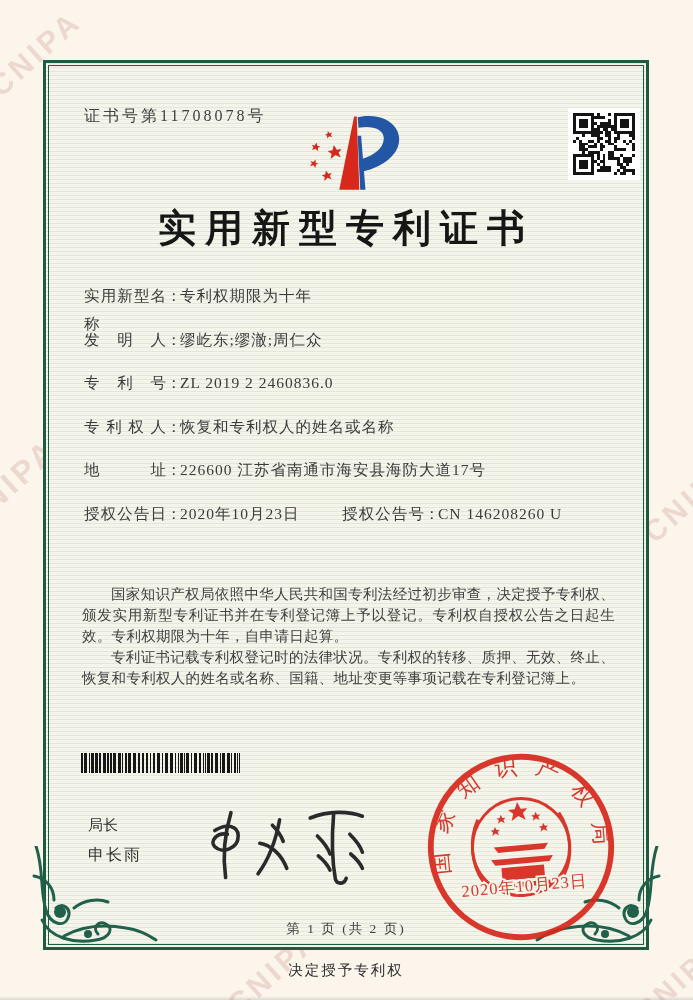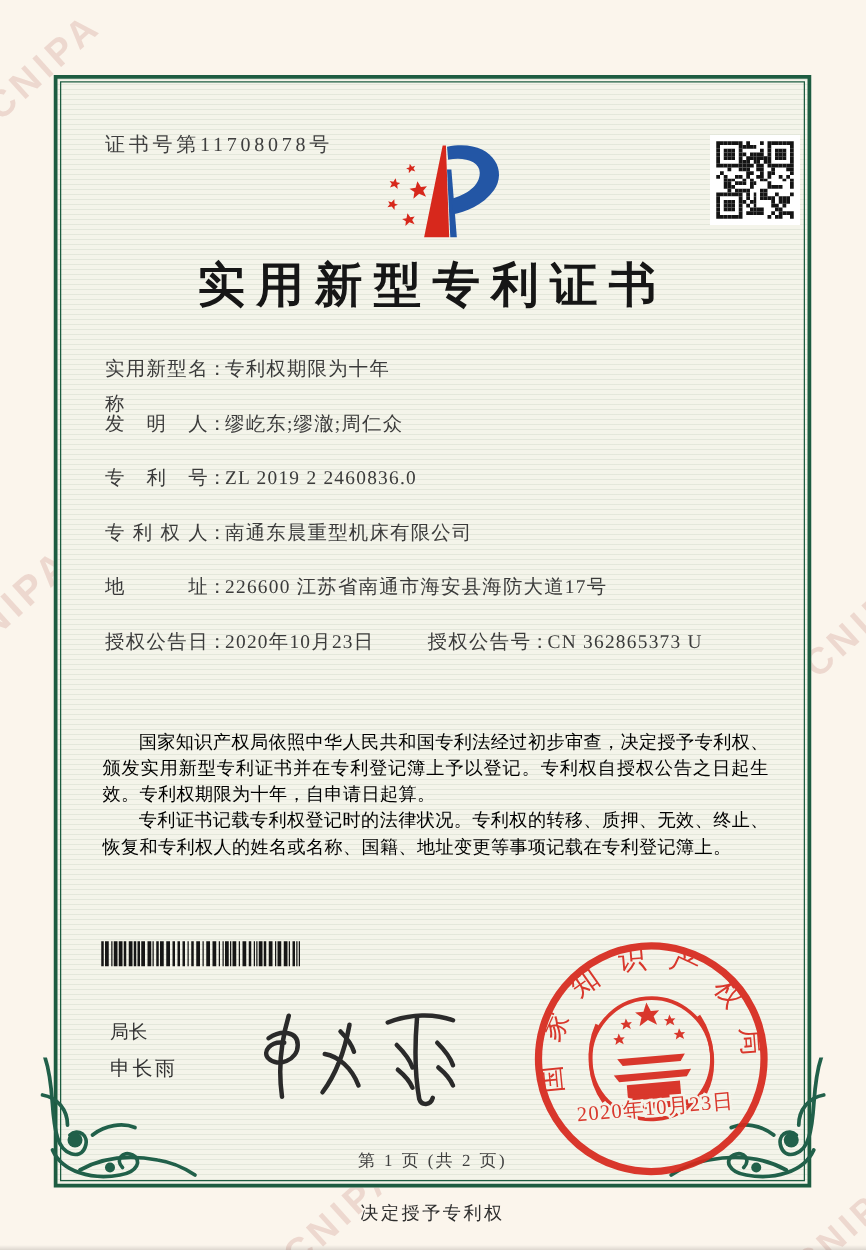--- a/index.html
+++ b/index.html
@@ -48,21 +48,21 @@
   }
   
   .fields{position:absolute;left:84px;top:282px;right:50px;font-size:15.5px;color:#3b3b3b;}
   .row{position:relative;height:28px;margin-bottom:15.5px;line-height:28px;}
   .lbl{display:inline-block;width:82px;text-align:justify;text-align-last:justify;vertical-align:top;}
   .colon{display:inline-block;width:14px;}
   .val{letter-spacing:1px;}
   .pair2{position:absolute;left:258px;top:0;}
   
   .body-text{position:absolute;left:82px;top:584px;width:533px;font-size:14.5px;line-height:21px;
-    text-align:justify;color:#000000;letter-spacing:.3px;}
+    text-align:justify;color:#404040;letter-spacing:.3px;}
   .body-text p{margin:0;text-indent:2em;}
   
   .barcode{position:absolute;left:81px;top:753px;width:186px;height:20px;font-size:0;}
   .barcode i{display:inline-block;height:100%;background:#161616;}
   
   .director-title{position:absolute;left:88px;top:816px;font-size:15px;color:#333;
     font-family:"Liberation Sans","DejaVu Sans",sans-serif;}
   .director-name{position:absolute;left:88px;top:845px;font-size:16px;color:#333;letter-spacing:2px;
     font-family:"Liberation Sans","DejaVu Sans",sans-serif;}
   .signature{position:absolute;left:165px;top:800px;width:240px;height:90px;}
@@ -376,29 +376,29 @@
     <div class="row">
       <span class="lbl">实用新型名称</span><span class="colon">：</span><span class="val">专利权期限为十年</span>
     </div>
     <div class="row">
       <span class="lbl">发明人</span><span class="colon">：</span><span class="val">缪屹东;缪澈;周仁众</span>
     </div>
     <div class="row">
       <span class="lbl">专利号</span><span class="colon">：</span><span class="val">ZL 2019 2 2460836.0</span>
     </div>
     <div class="row">
-      <span class="lbl">专利权人</span><span class="colon">：</span><span class="val">南通东晨重型机床有限公司</span>
+      <span class="lbl">专利权人</span><span class="colon">：</span><span class="val">恢复和专利权人的姓名或名称</span>
     </div>
     <div class="row">
       <span class="lbl">地址</span><span class="colon">：</span><span class="val">226600 江苏省南通市海安县海防大道17号</span>
     </div>
     <div class="row">
       <span class="lbl">授权公告日</span><span class="colon">：</span><span class="val">2020年10月23日</span>
       <span class="pair2">
-        <span class="lbl">授权公告号</span><span class="colon">：</span><span class="val">CN 362865373 U</span>
+        <span class="lbl">授权公告号</span><span class="colon">：</span><span class="val">CN 146208260 U</span>
       </span>
     </div>
   </div>
 
   <div class="body-text">
     <p>国家知识产权局依照中华人民共和国专利法经过初步审查，决定授予专利权、颁发实用新型专利证书并在专利登记簿上予以登记。专利权自授权公告之日起生效。专利权期限为十年，自申请日起算。</p>
     <p>专利证书记载专利权登记时的法律状况。专利权的转移、质押、无效、终止、恢复和专利权人的姓名或名称、国籍、地址变更等事项记载在专利登记簿上。</p>
   </div>
 
   <div class="barcode" id="barcode"><i style="width:2px;margin-right:1px"></i><i style="width:3px;margin-right:2px"></i><i style="width:1px;margin-right:1px"></i><i style="width:3px;margin-right:1px"></i><i style="width:3px;margin-right:1px"></i><i style="width:2px;margin-right:2px"></i><i style="width:3px;margin-right:1px"></i><i style="width:2px;margin-right:1px"></i><i style="width:2px;margin-right:1px"></i><i style="width:3px;margin-right:2px"></i><i style="width:3px;margin-right:1px"></i><i style="width:1px;margin-right:2px"></i><i style="width:2px;margin-right:1px"></i><i style="width:3px;margin-right:2px"></i><i style="width:3px;margin-right:2px"></i><i style="width:2px;margin-right:2px"></i><i style="width:2px;margin-right:2px"></i><i style="width:2px;margin-right:2px"></i><i style="width:1px;margin-right:2px"></i><i style="width:2px;margin-right:2px"></i><i style="width:3px;margin-right:2px"></i><i style="width:1px;margin-right:2px"></i><i style="width:3px;margin-right:2px"></i><i style="width:3px;margin-right:2px"></i><i style="width:1px;margin-right:2px"></i><i style="width:1px;margin-right:1px"></i><i style="width:3px;margin-right:1px"></i><i style="width:1px;margin-right:1px"></i><i style="width:3px;margin-right:2px"></i><i style="width:1px;margin-right:2px"></i><i style="width:3px;margin-right:2px"></i><i style="width:2px;margin-right:2px"></i><i style="width:1px;margin-right:1px"></i><i style="width:1px;margin-right:1px"></i><i style="width:3px;margin-right:1px"></i><i style="width:2px;margin-right:2px"></i><i style="width:3px;margin-right:2px"></i><i style="width:1px;margin-right:1px"></i><i style="width:3px;margin-right:2px"></i><i style="width:3px;margin-right:1px"></i><i style="width:1px;margin-right:2px"></i><i style="width:2px;margin-right:1px"></i><i style="width:1px;margin-right:1px"></i><i style="width:1px;margin-right:1px"></i></div>

